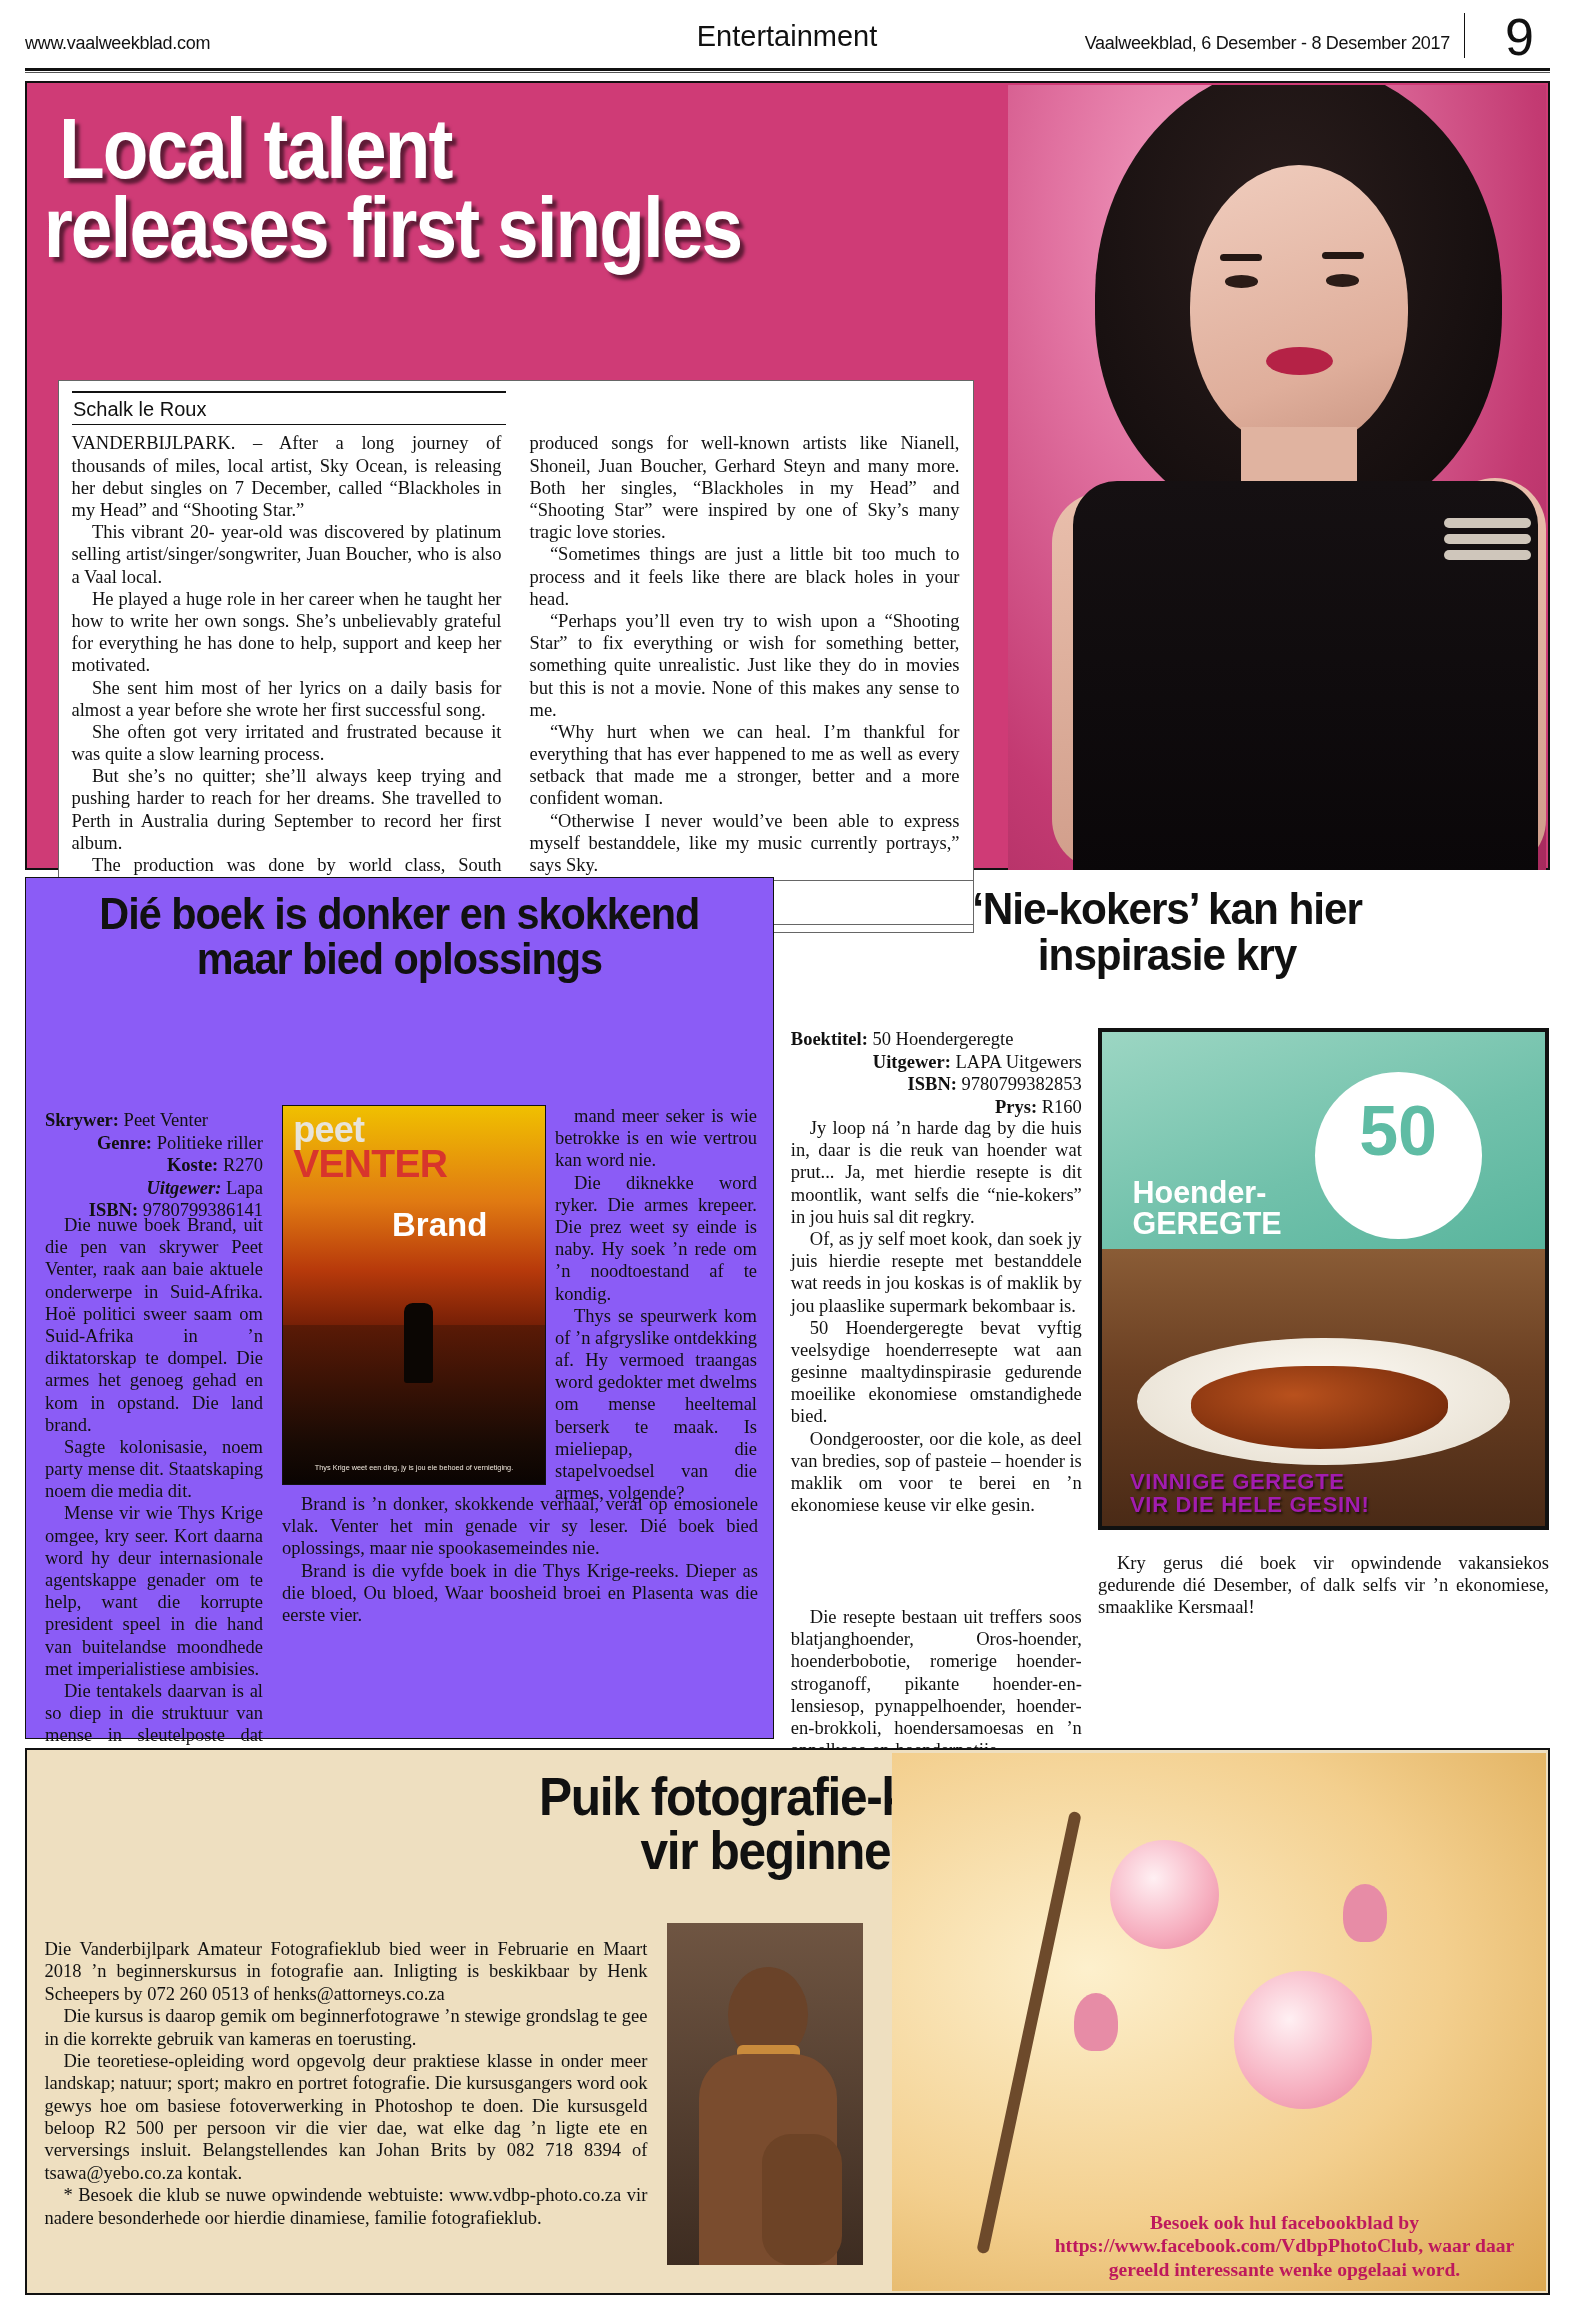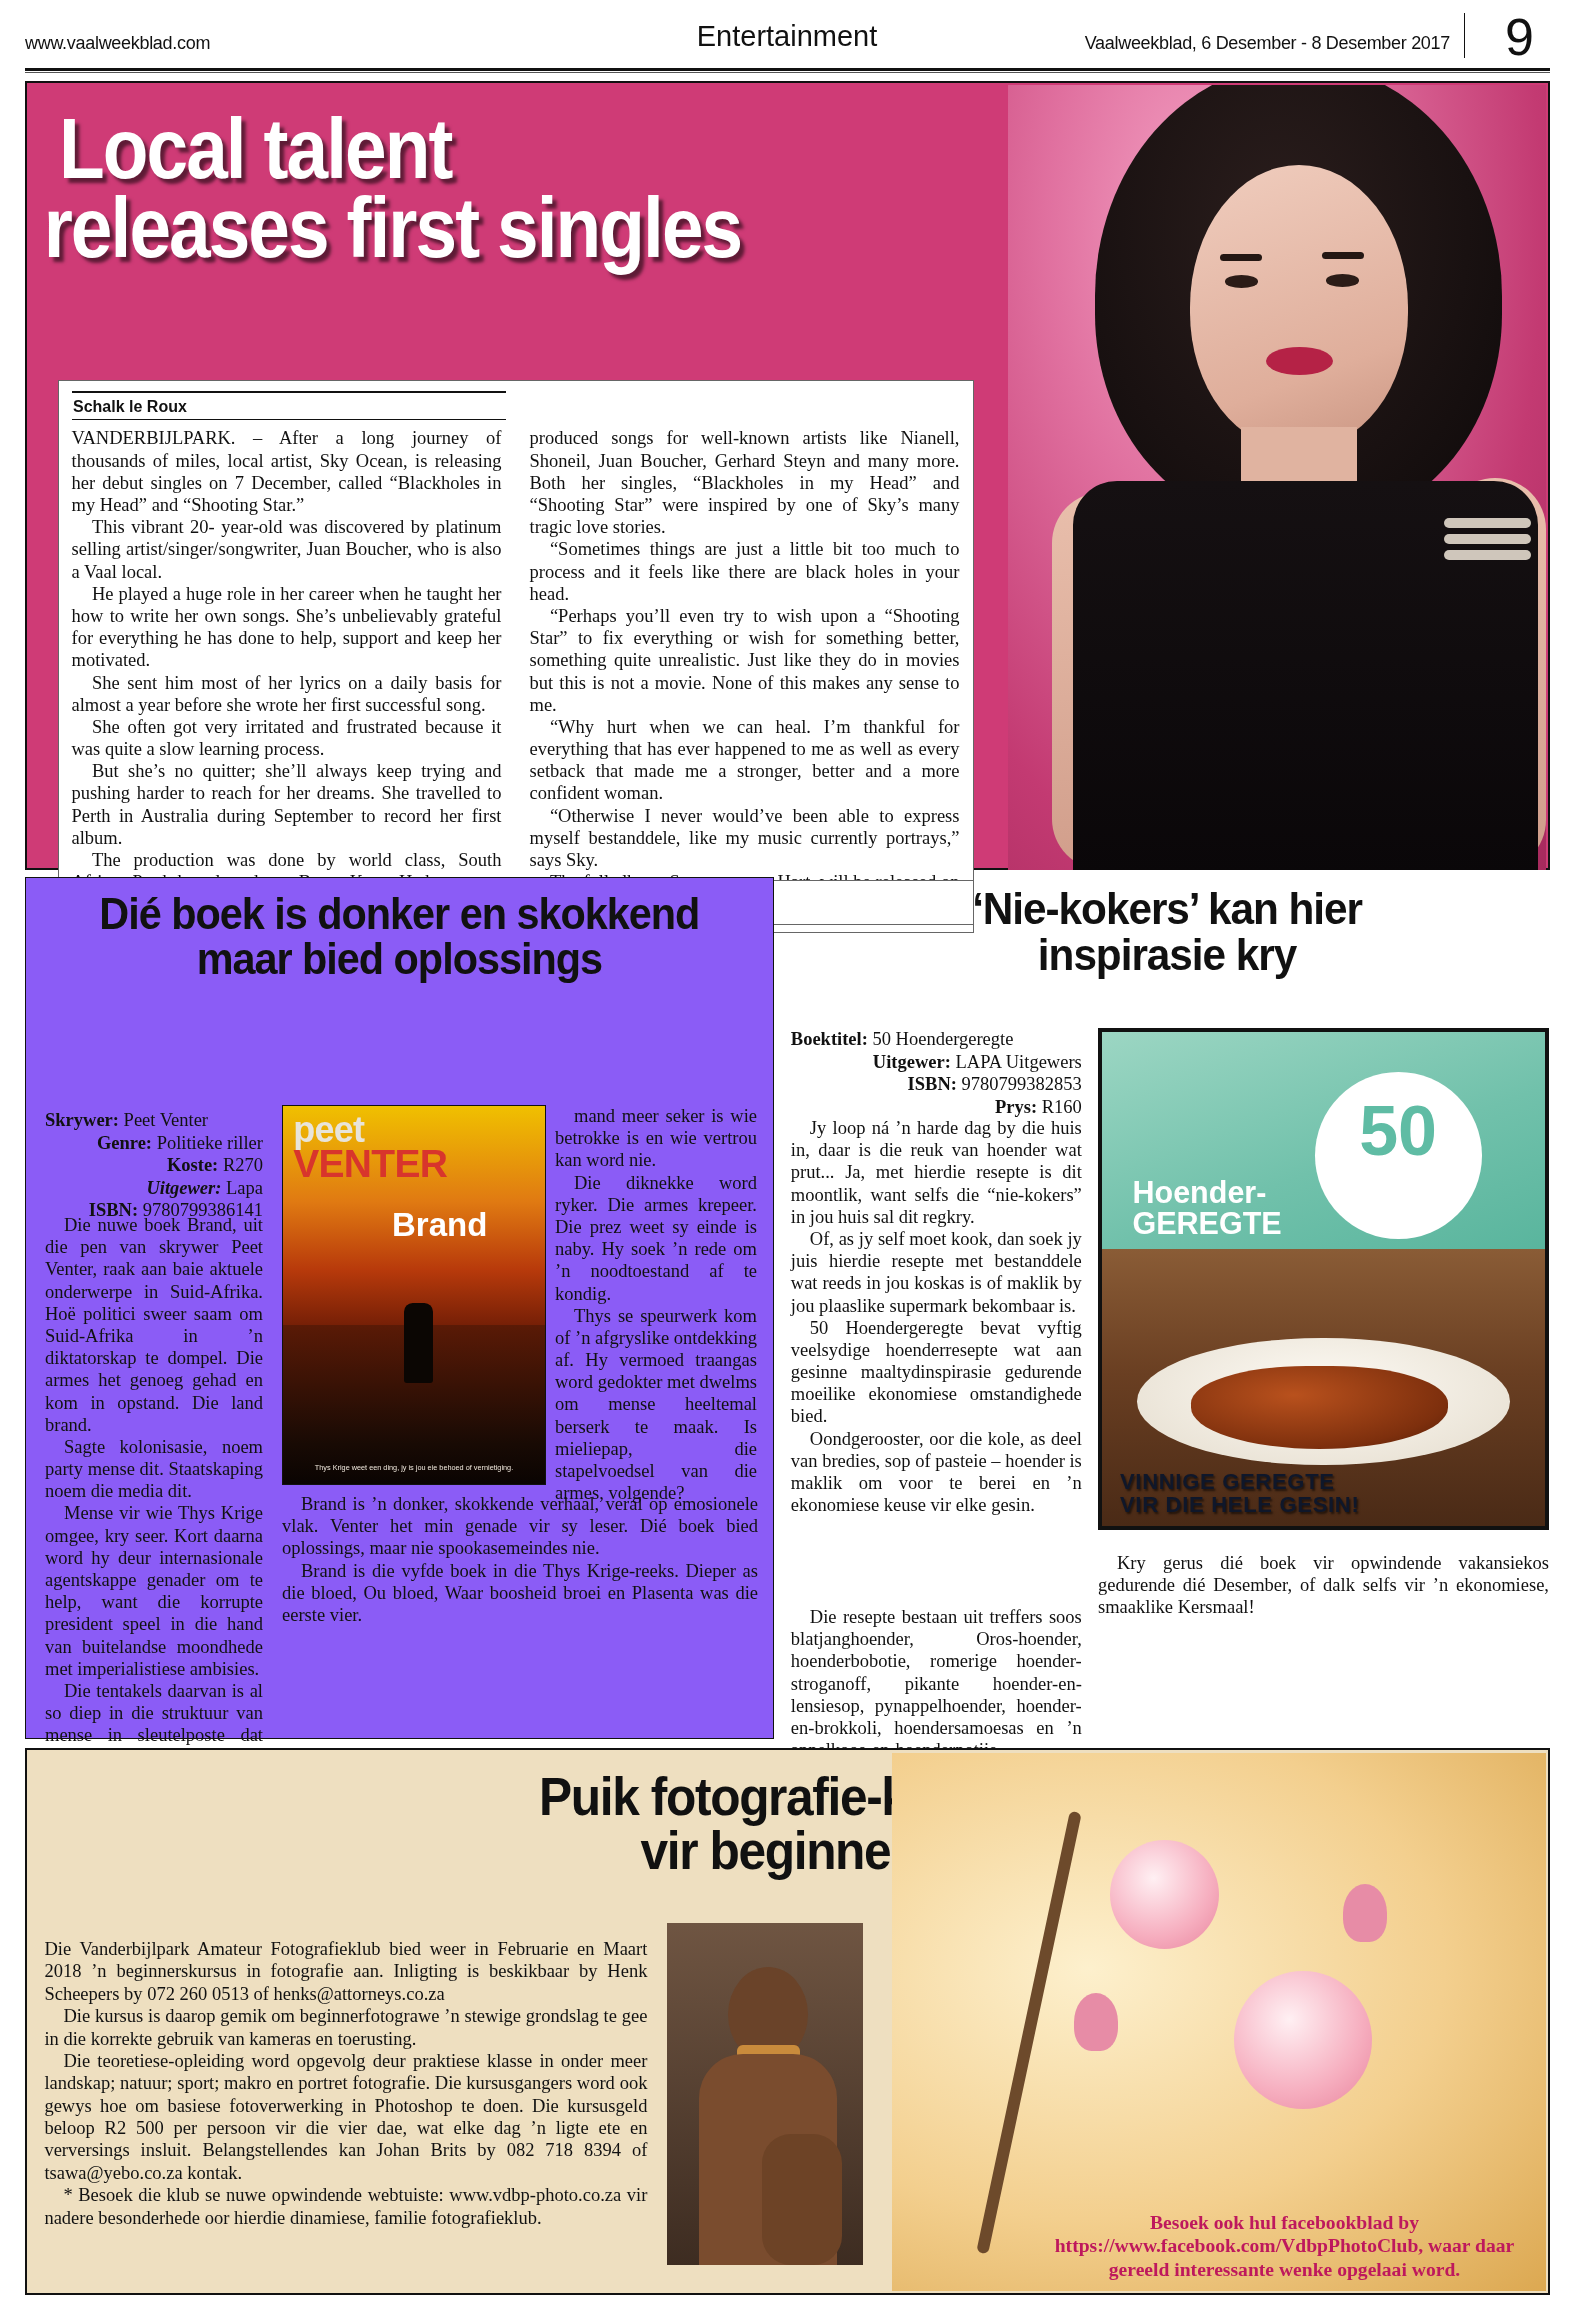--- a/index.html
+++ b/index.html
@@ -14,21 +14,21 @@
   .mh-page{position:absolute;right:40px;top:7.3px;font-family:"Liberation Sans",sans-serif;font-size:52px;color:#111;}
   .mh-rule{position:absolute;left:25px;top:68px;width:1525px;height:2.9px;background:#111;}
   .mh-rule2{position:absolute;left:25px;top:72px;width:1525px;height:0.7px;background:#555;}
 
   
   .hero{position:absolute;left:25px;top:81px;width:1525px;height:789px;background:#cf3b76;border:2.2px solid #111;box-sizing:border-box;}
   .hero-photo{position:absolute;right:2.2px;top:2.2px;width:538px;height:785px;overflow:hidden;background:#c9356f;}
   .hero-title{position:absolute;left:32px;top:26px;width:960px;color:#fff;font-family:"Liberation Sans",sans-serif;font-weight:bold;font-size:85px;line-height:.93;letter-spacing:-2.2px;text-shadow:5.1px 5.1px 3.6px rgba(0,0,0,.55);transform:scaleX(.88);transform-origin:left top;}
   .hero-title .l2{display:block;margin-left:-17.4px;}
   .hero-body{position:absolute;left:30.5px;top:297px;width:916px;height:553px;background:#fff;border:0.7px solid #666;box-sizing:border-box;padding:10.2px 13px 7.3px 13px;}
-  .byline{font-family:"Liberation Sans",sans-serif;font-weight:bold;font-size:16px;border-top:2.2px solid #111;border-bottom:1.5px solid #111;padding:4.4px 0 3.6px 1.5px;width:433px;}
+  .byline{font-family:"Liberation Sans",sans-serif;font-weight:normal;font-size:20px;border-top:2.2px solid #111;border-bottom:1.5px solid #111;padding:4.4px 0 3.6px 1.5px;width:433px;}
   .cols2{display:flex;gap:28px;margin-top:7.3px;}
   .col{width:436px;font-size:18.5px;line-height:1.2;text-align:justify;}
   .col p{margin:0;text-indent:20.4px;}
   .col p.first{text-indent:0;}
   .caption{position:absolute;left:44px;top:817px;font-family:"Liberation Sans",sans-serif;font-weight:bold;font-size:18px;color:#111;}
   .hero-capbar{position:absolute;left:30.5px;top:797px;width:916px;height:45px;background:#fff;border:0.7px solid #666;box-sizing:border-box;}
 
   
   .ph-bg{position:absolute;inset:0;background:
      radial-gradient(ellipse at 36% 18%, #f3a0c2 0%, #e0709f 32%, #c33a72 70%, #a62a5d 100%);}
@@ -83,21 +83,21 @@
   .a3-c1b{position:absolute;left:5.8px;top:729px;width:291px;font-size:18.5px;line-height:1.2;text-align:justify;}
 
   
   .cb-top{position:absolute;left:0;top:0;width:100%;height:47%;background:linear-gradient(160deg,#9cd6c3,#71c1ab 55%,#57b49c);}
   .cb-badge{position:absolute;left:48%;top:8%;width:167px;height:167px;border-radius:50%;background:#fff;}
   .cb-badge .num{position:absolute;left:0;right:0;top:19px;text-align:center;font-family:"Liberation Sans",sans-serif;font-weight:bold;font-size:70px;color:#5fbca4;}
   .cb-label{position:absolute;left:30.5px;top:145px;font-family:"Liberation Sans",sans-serif;font-weight:bold;font-size:30.5px;color:#fff;line-height:1;}
   .cb-bottom{position:absolute;left:0;bottom:0;width:100%;height:56%;background:linear-gradient(180deg,#8a5c36,#6a3f22 45%,#4a2a16);}
   .cb-plate{position:absolute;left:8%;bottom:22%;width:84%;height:46%;border-radius:50%;background:radial-gradient(ellipse at 50% 40%,#fdfaf4,#e4dccd);}
   .cb-chick{position:absolute;left:20%;bottom:28%;width:58%;height:30%;border-radius:45% 45% 50% 50%;background:radial-gradient(ellipse at 40% 35%,#b9511d,#7d2f0d 70%,#4d1b06);}
-  .cb-cap{position:absolute;left:18px;bottom:10.2px;right:13px;font-family:"Liberation Sans",sans-serif;font-weight:bold;font-size:22px;color:#0f172a;line-height:1.05;text-shadow:1.5px 1.5px 2.2px rgba(0,0,0,.6);letter-spacing:0.7px;}
+  .cb-cap{position:absolute;left:28px;bottom:10.2px;right:13px;font-family:"Liberation Sans",sans-serif;font-weight:bold;font-size:22px;color:#a21caf;line-height:1.05;text-shadow:1.5px 1.5px 2.2px rgba(0,0,0,.6);letter-spacing:0.7px;}
 
   
   .a4{position:absolute;left:25px;top:1748px;width:1525px;height:547px;background:#eedfc0;border:2.2px solid #111;box-sizing:border-box;}
   .a4-title{margin-top:19px;font-family:"Liberation Sans",sans-serif;font-weight:bold;font-size:54px;line-height:1.0;text-align:center;letter-spacing:-1.5px;transform:scaleX(.92);}
   .a4-body{position:absolute;left:17.4px;top:188px;width:603px;font-size:18.5px;line-height:1.21;text-align:justify;}
   .a4-body p{margin:0;text-indent:19px;}
   .a4-body p.first{text-indent:0;}
   .a4-img1{position:absolute;left:640px;top:173px;width:196px;height:342px;overflow:hidden;background:#5d4637;}
   .a4-img2{position:absolute;left:865px;top:2.9px;width:654px;height:538px;overflow:hidden;background:#f6d9a8;}
   .a4-fb{position:absolute;left:1003px;bottom:11.6px;width:509px;text-align:center;font-family:"Liberation Serif",serif;font-weight:bold;font-size:19.6px;line-height:1.2;color:#be185d;}

